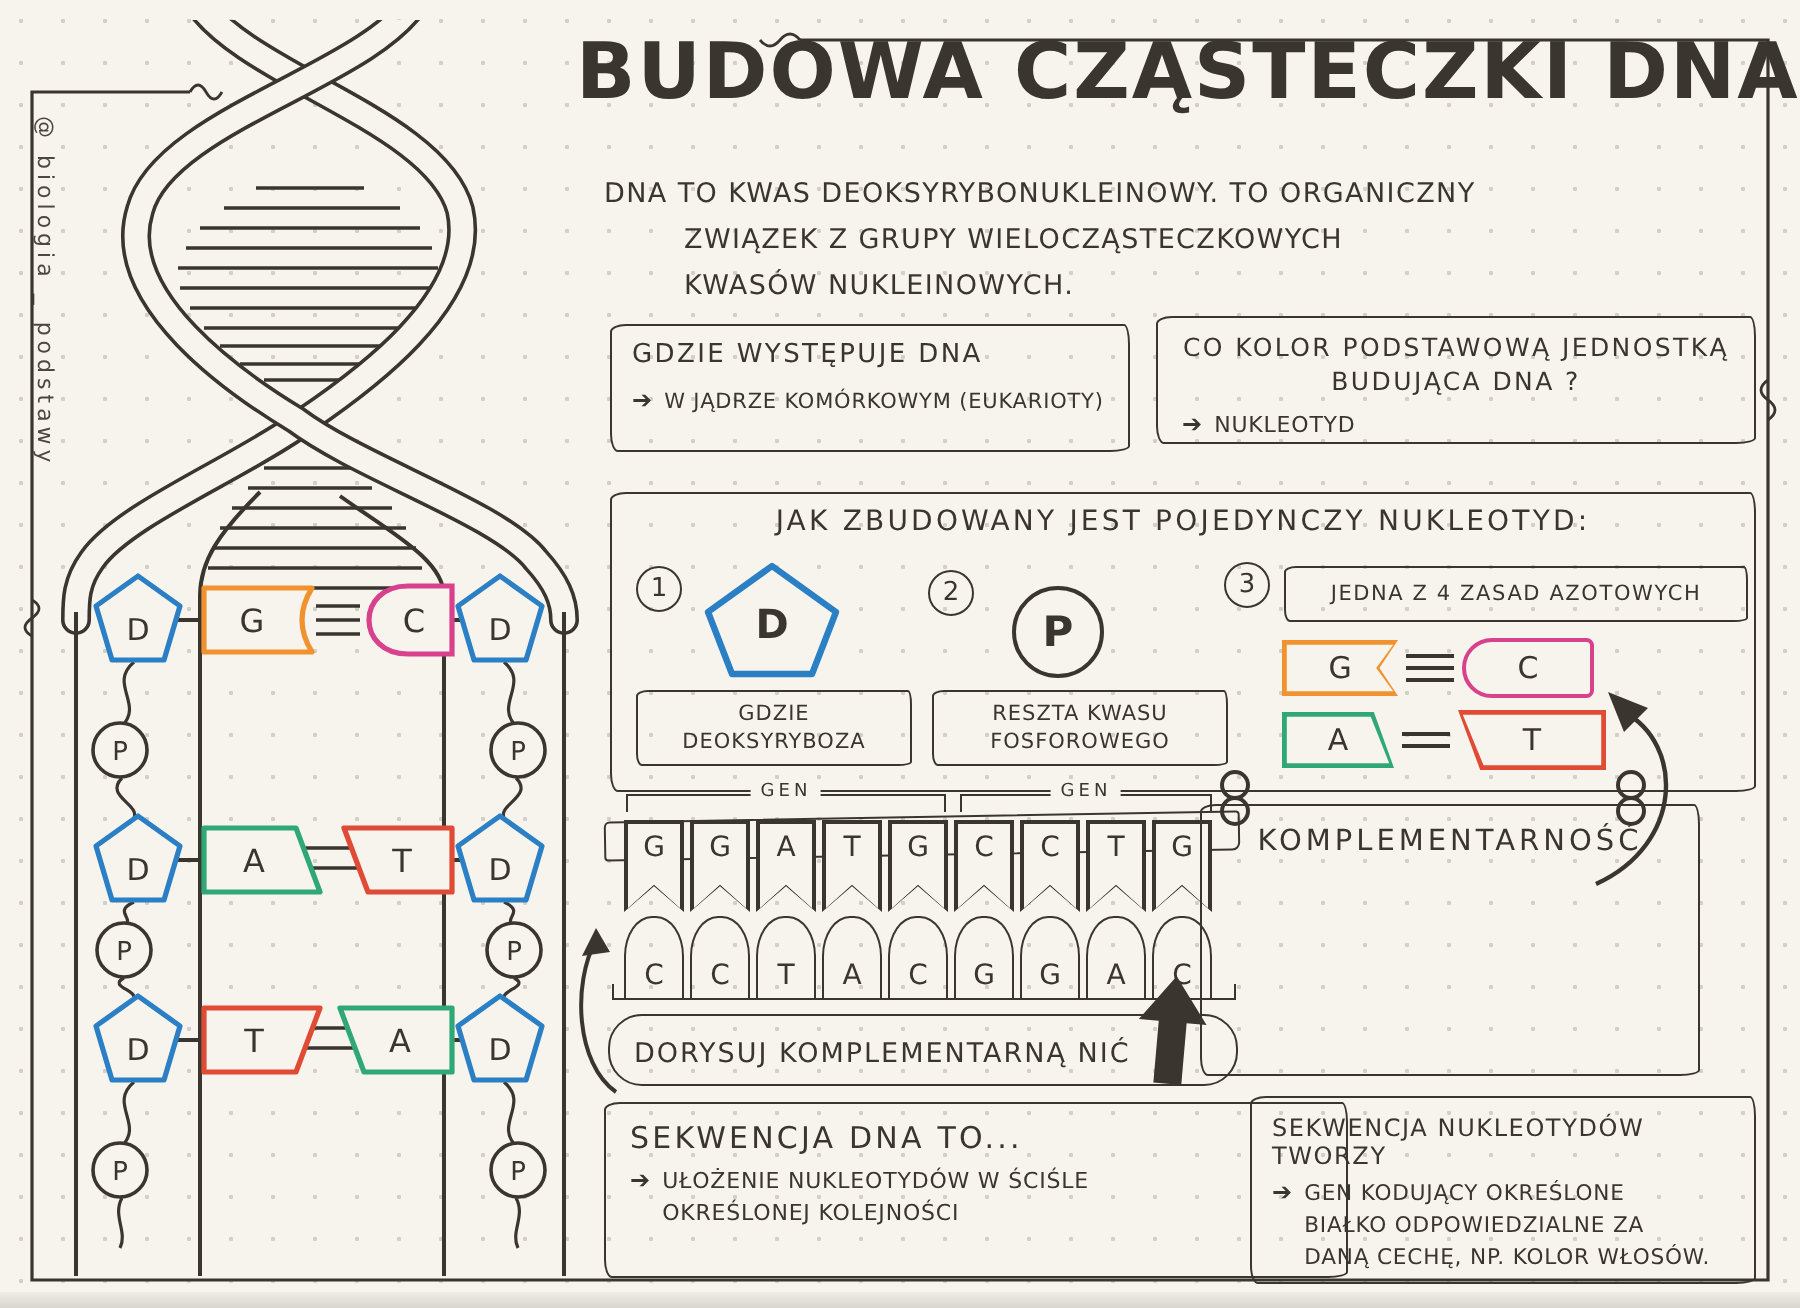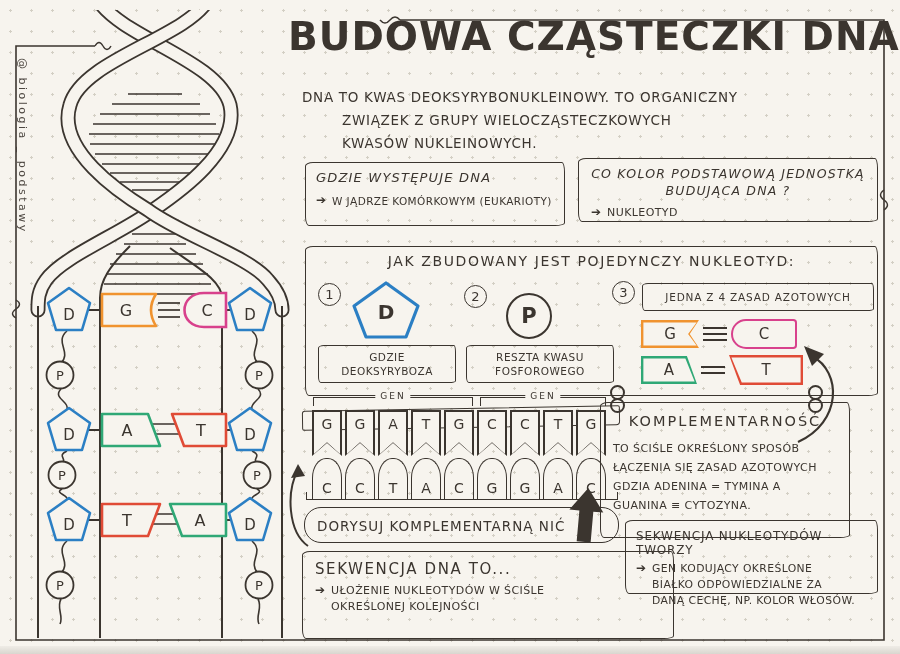--- a/index.html
+++ b/index.html
@@ -15,21 +15,21 @@
 #canvas{position:relative;width:900px;height:654px;overflow:hidden;background:var(--paper);
   background-image:radial-gradient(circle,#d3cfc4 1px,rgba(0,0,0,0) 1.2px);
   background-size:21px 21px;color:var(--ink);}
 .abs{position:absolute;}
 .box{position:absolute;border:1.6px solid var(--ink);border-radius:8px 3px 10px 4px/4px 10px 3px 9px;background:transparent;}
 .tag{border:1.5px solid var(--ink);border-radius:6px 2px 7px 3px/3px 7px 2px 6px;font-size:10.5px;
   text-align:center;padding:4px 3px;letter-spacing:0.5px;line-height:14px;}
 .bullet{display:flex;gap:6px;align-items:flex-start;}
 .bullet .arr{font-size:12px;line-height:15px;flex:0 0 auto;}
 .btxt{font-size:11px;letter-spacing:0.4px;line-height:16px;}
-.boxtitle{font-size:13px;letter-spacing:1.2px;font-style:italic;}
+.boxtitle{font-size:13px;letter-spacing:1.2px;}
 .numcirc{width:23px;height:23px;border:1.6px solid var(--ink);border-radius:50%;
   display:flex;align-items:center;justify-content:center;font-size:13px;}
 
 .flagrow{position:absolute;display:flex;gap:3px;}
 .flag{position:relative;width:30px;height:46px;background:var(--ink);clip-path:var(--cp-flag);
   text-align:center;font-size:14px;}
 .flag i{position:absolute;inset:1.8px;background:var(--paper);clip-path:var(--cp-flag);}
 .flag span{position:relative;z-index:2;display:block;padding-top:6px;font-style:normal;}
 .arch{position:relative;width:30px;height:42px;border:1.7px solid var(--ink);border-bottom:none;
   border-radius:14px 14px 0 0/20px 20px 0 0;display:flex;align-items:flex-end;justify-content:center;
@@ -357,32 +357,31 @@
   </svg>
   <svg class="abs" style="left:284px;top:462px;" width="30" height="86" viewBox="0 0 30 86">
     <path d="M24,84 C4,70 2,30 14,8" fill="none" stroke="var(--ink)" stroke-width="2"></path>
     <path d="M14,2 L7,16 L21,14 Z" fill="var(--ink)"></path>
   </svg>
 
   <div class="box" style="left:600px;top:402px;width:250px;height:136px;padding:10px 12px;">
     <div class="ring" style="left:8px;top:-16px;"></div>
     <div class="ring" style="left:206px;top:-16px;"></div>
     <div style="text-align:center;font-size:14.5px;letter-spacing:2px;">KOMPLEMENTARNOŚĆ</div>
-    <div style="margin-top:10px;font-size:11px;letter-spacing:0.4px;line-height:19px;">TO ŚCIŚLE OKREŚLONY SPOSÓB ŁĄCZENIA SIĘ ZASAD AZOTOWYCH GDZIA ADENINA = TYMINA A GUANINA ≡ CYTOZYNA.</div>
   </div>
 
   <div class="box" style="left:302px;top:551px;width:372px;height:88px;padding:8px 12px;">
     <div style="font-size:15px;letter-spacing:1.6px;">SEKWENCJA DNA TO...</div>
     <div class="bullet" style="margin-top:5px;">
       <span class="arr">➔</span>
       <span class="btxt" style="width:220px;">UŁOŻENIE NUKLEOTYDÓW W ŚCIŚLE OKREŚLONEJ KOLEJNOŚCI</span>
     </div>
   </div>
 
-  <div class="box" style="left:625px;top:520px;width:253px;height:74px;padding:8px 10px;">
+  <div class="box" style="left:625px;top:548px;width:253px;height:94px;padding:8px 10px;">
     <div style="font-size:12px;letter-spacing:0.8px;">SEKWENCJA NUKLEOTYDÓW TWORZY</div>
     <div class="bullet" style="margin-top:4px;">
       <span class="arr">➔</span>
       <span class="btxt" style="width:205px;font-size:10.8px;">GEN KODUJĄCY OKREŚLONE BIAŁKO ODPOWIEDZIALNE ZA DANĄ CECHĘ, NP. KOLOR WŁOSÓW.</span>
     </div>
   </div>
 
   <div class="abs" style="left:0;bottom:0;width:100%;height:8px;background:linear-gradient(#efece6,#d9d6cf);z-index:6;"></div>
 </div>
 

